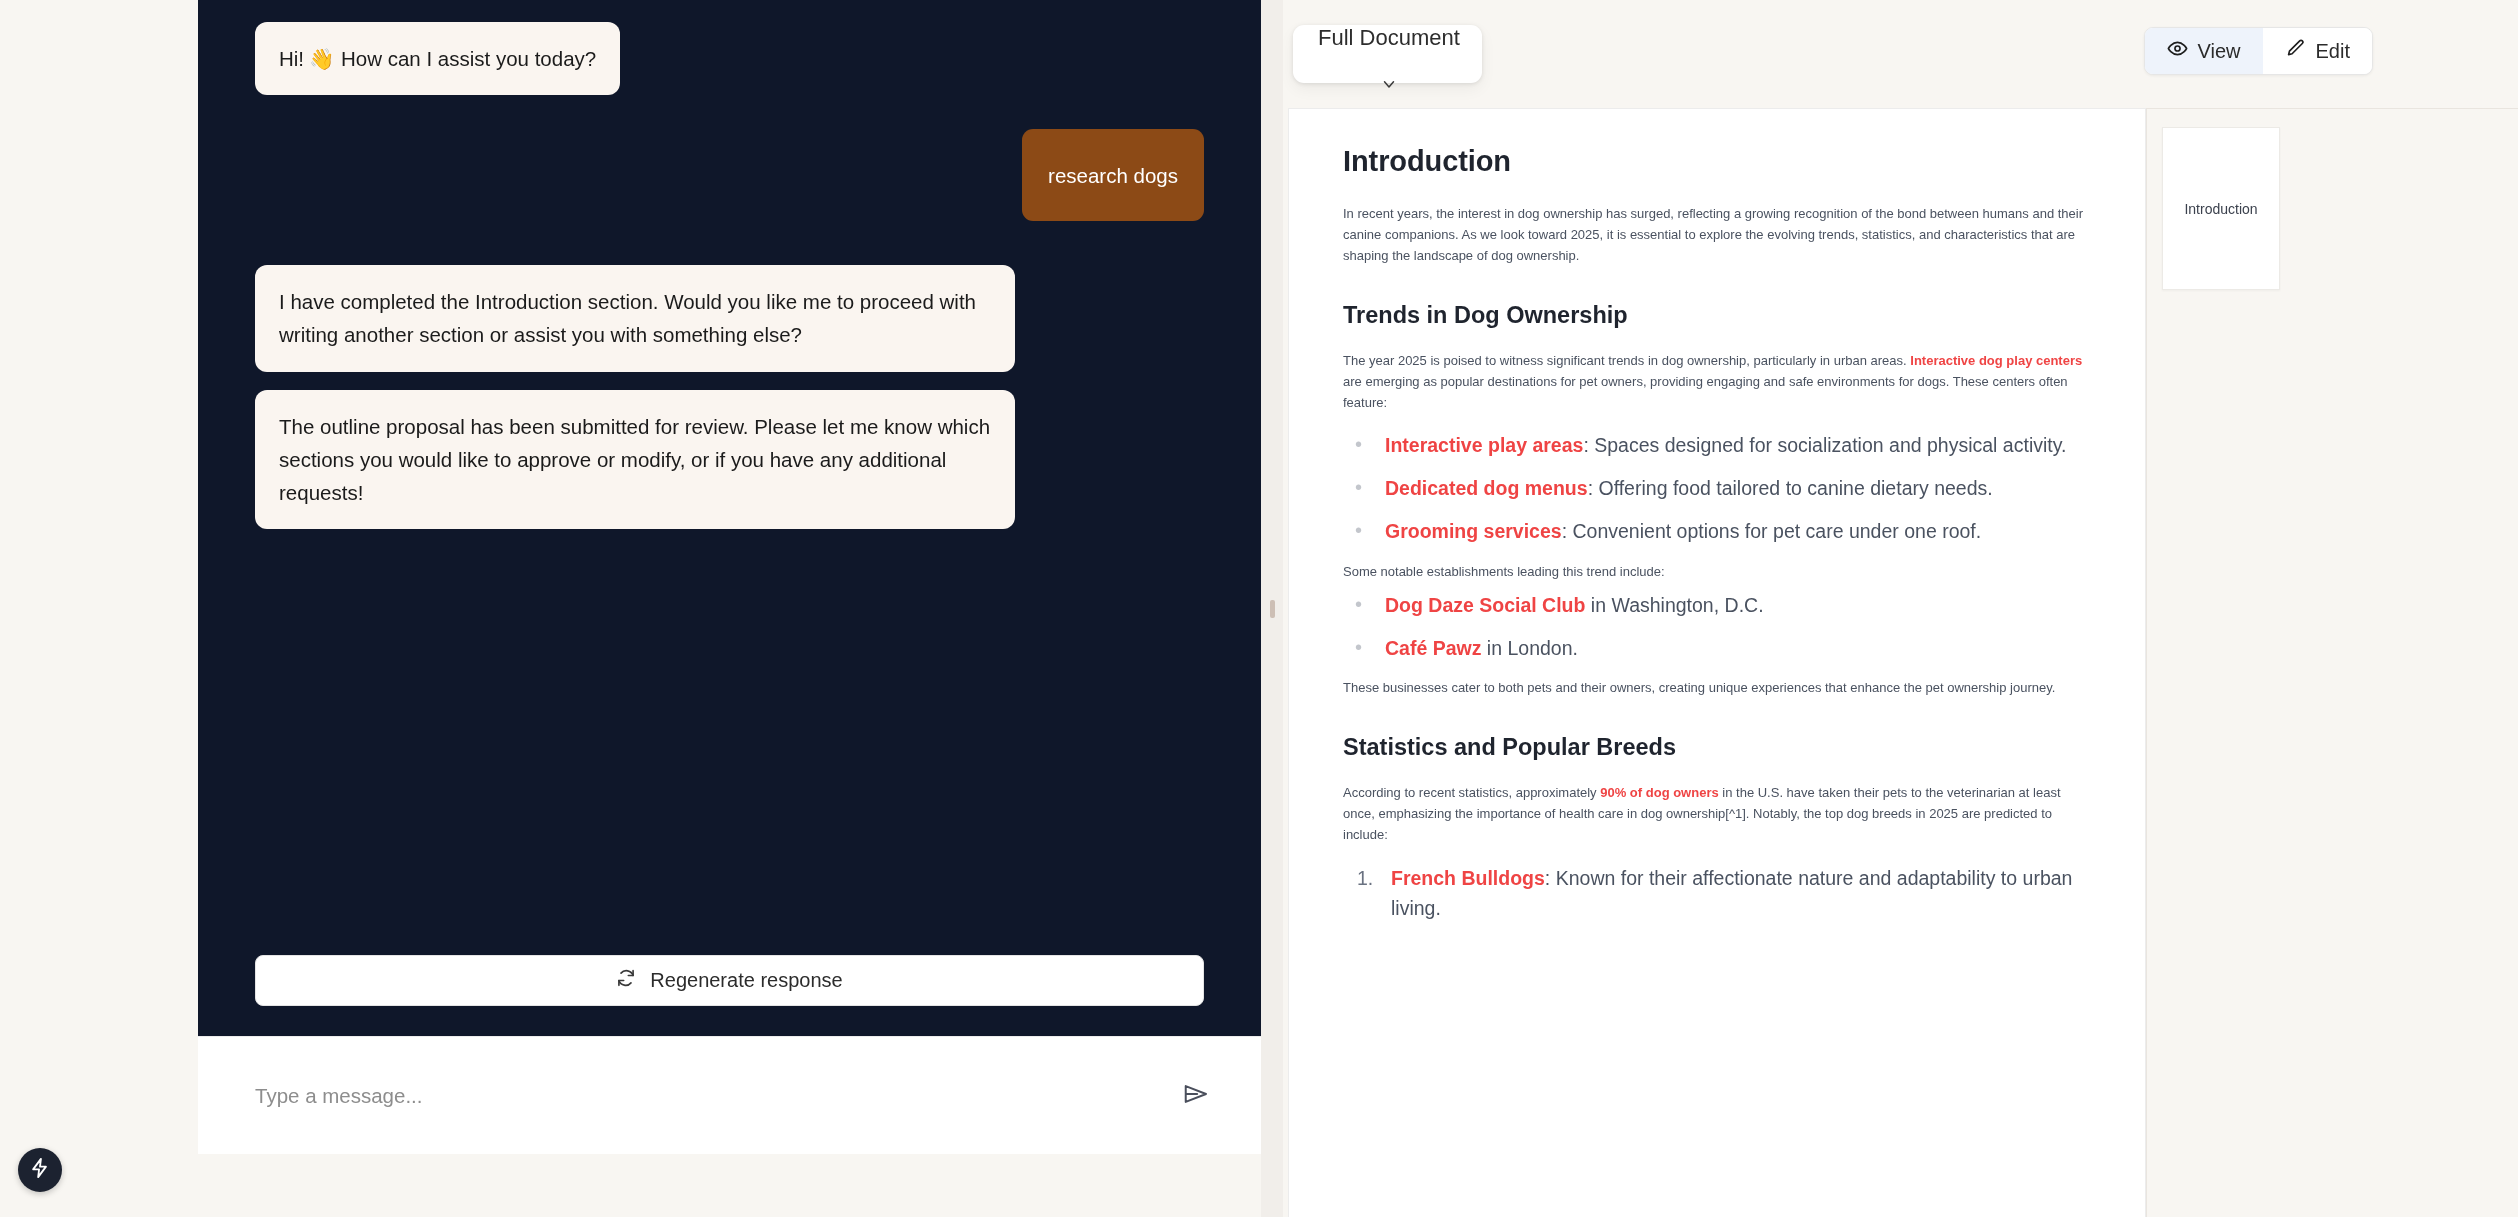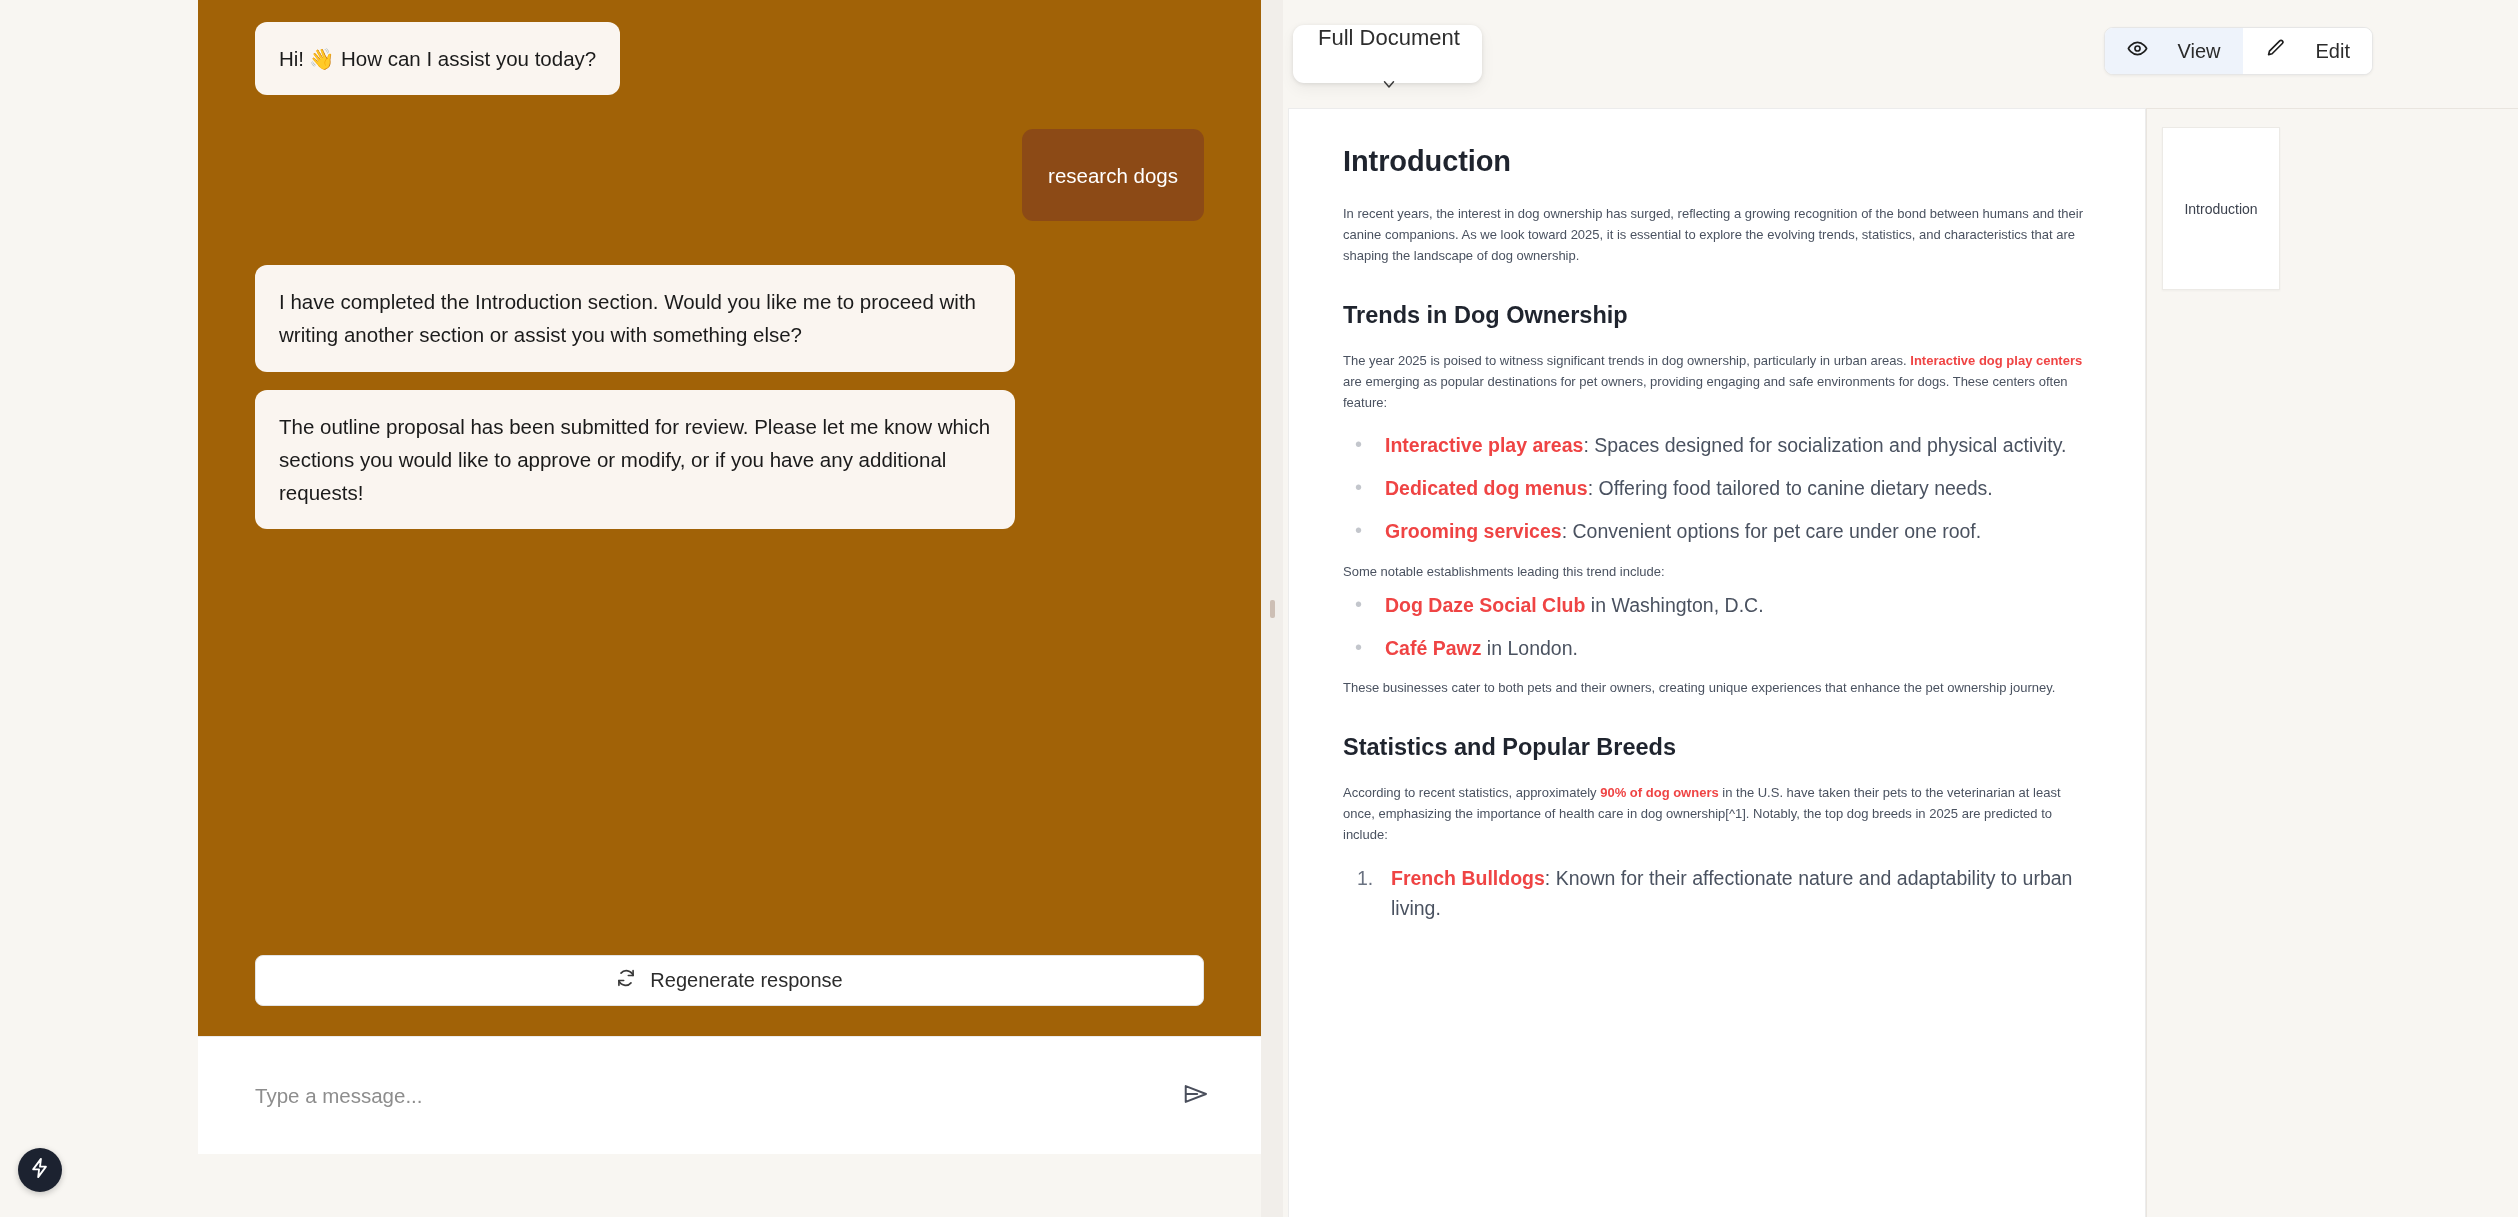--- a/index.html
+++ b/index.html
@@ -31,21 +31,21 @@
     background: #1c2230;
     display: flex; align-items: center; justify-content: center;
     box-shadow: 0 2px 6px rgba(0,0,0,.22);
     cursor: pointer;
   }
 
   
   .chat-panel {
     width: 1063px; height: 1154px;
     flex: 0 0 1063px;
-    background: #a16207;
+    background: #0f172a;
     display: flex; flex-direction: column;
     position: relative;
   }
   .chat-scroll {
     flex: 1 1 auto;
     padding: 22px 57px 0 57px;
     overflow: hidden;
     display: flex; flex-direction: column;
   }
   .msg-row { display: flex; margin-bottom: 18px; }
@@ -158,21 +158,21 @@
     position: absolute;
     right: 145px; top: 27px;
     display: flex;
     background: #ffffff;
     border: 1px solid #e6e6e6;
     border-radius: 9px;
     overflow: hidden;
     box-shadow: 0 1px 3px rgba(0,0,0,.06);
   }
   .ve-seg {
-    display: flex; align-items: center; gap: 30px;
+    display: flex; align-items: center; gap: 10px;
     padding: 0 22px;
     height: 46px;
     font-size: 20px; color: #2b2b2b;
     cursor: pointer; background: #ffffff;
   }
   .ve-seg.active { background: #eef3fb; }
 
   .doc-body {
     flex: 1 1 auto;
     display: flex;

